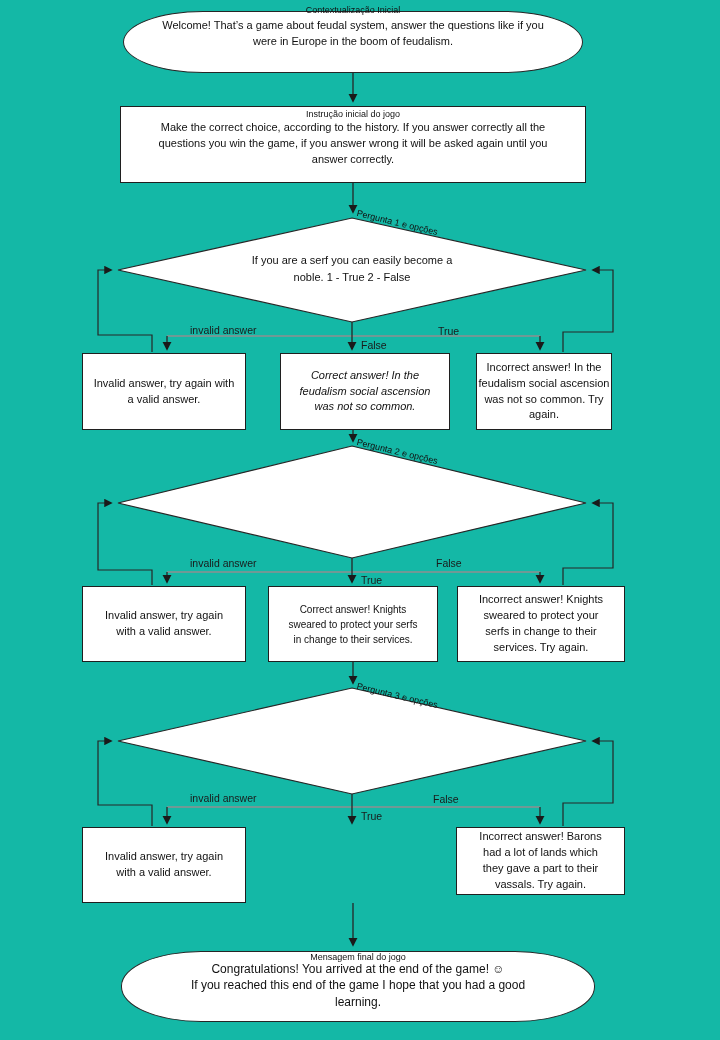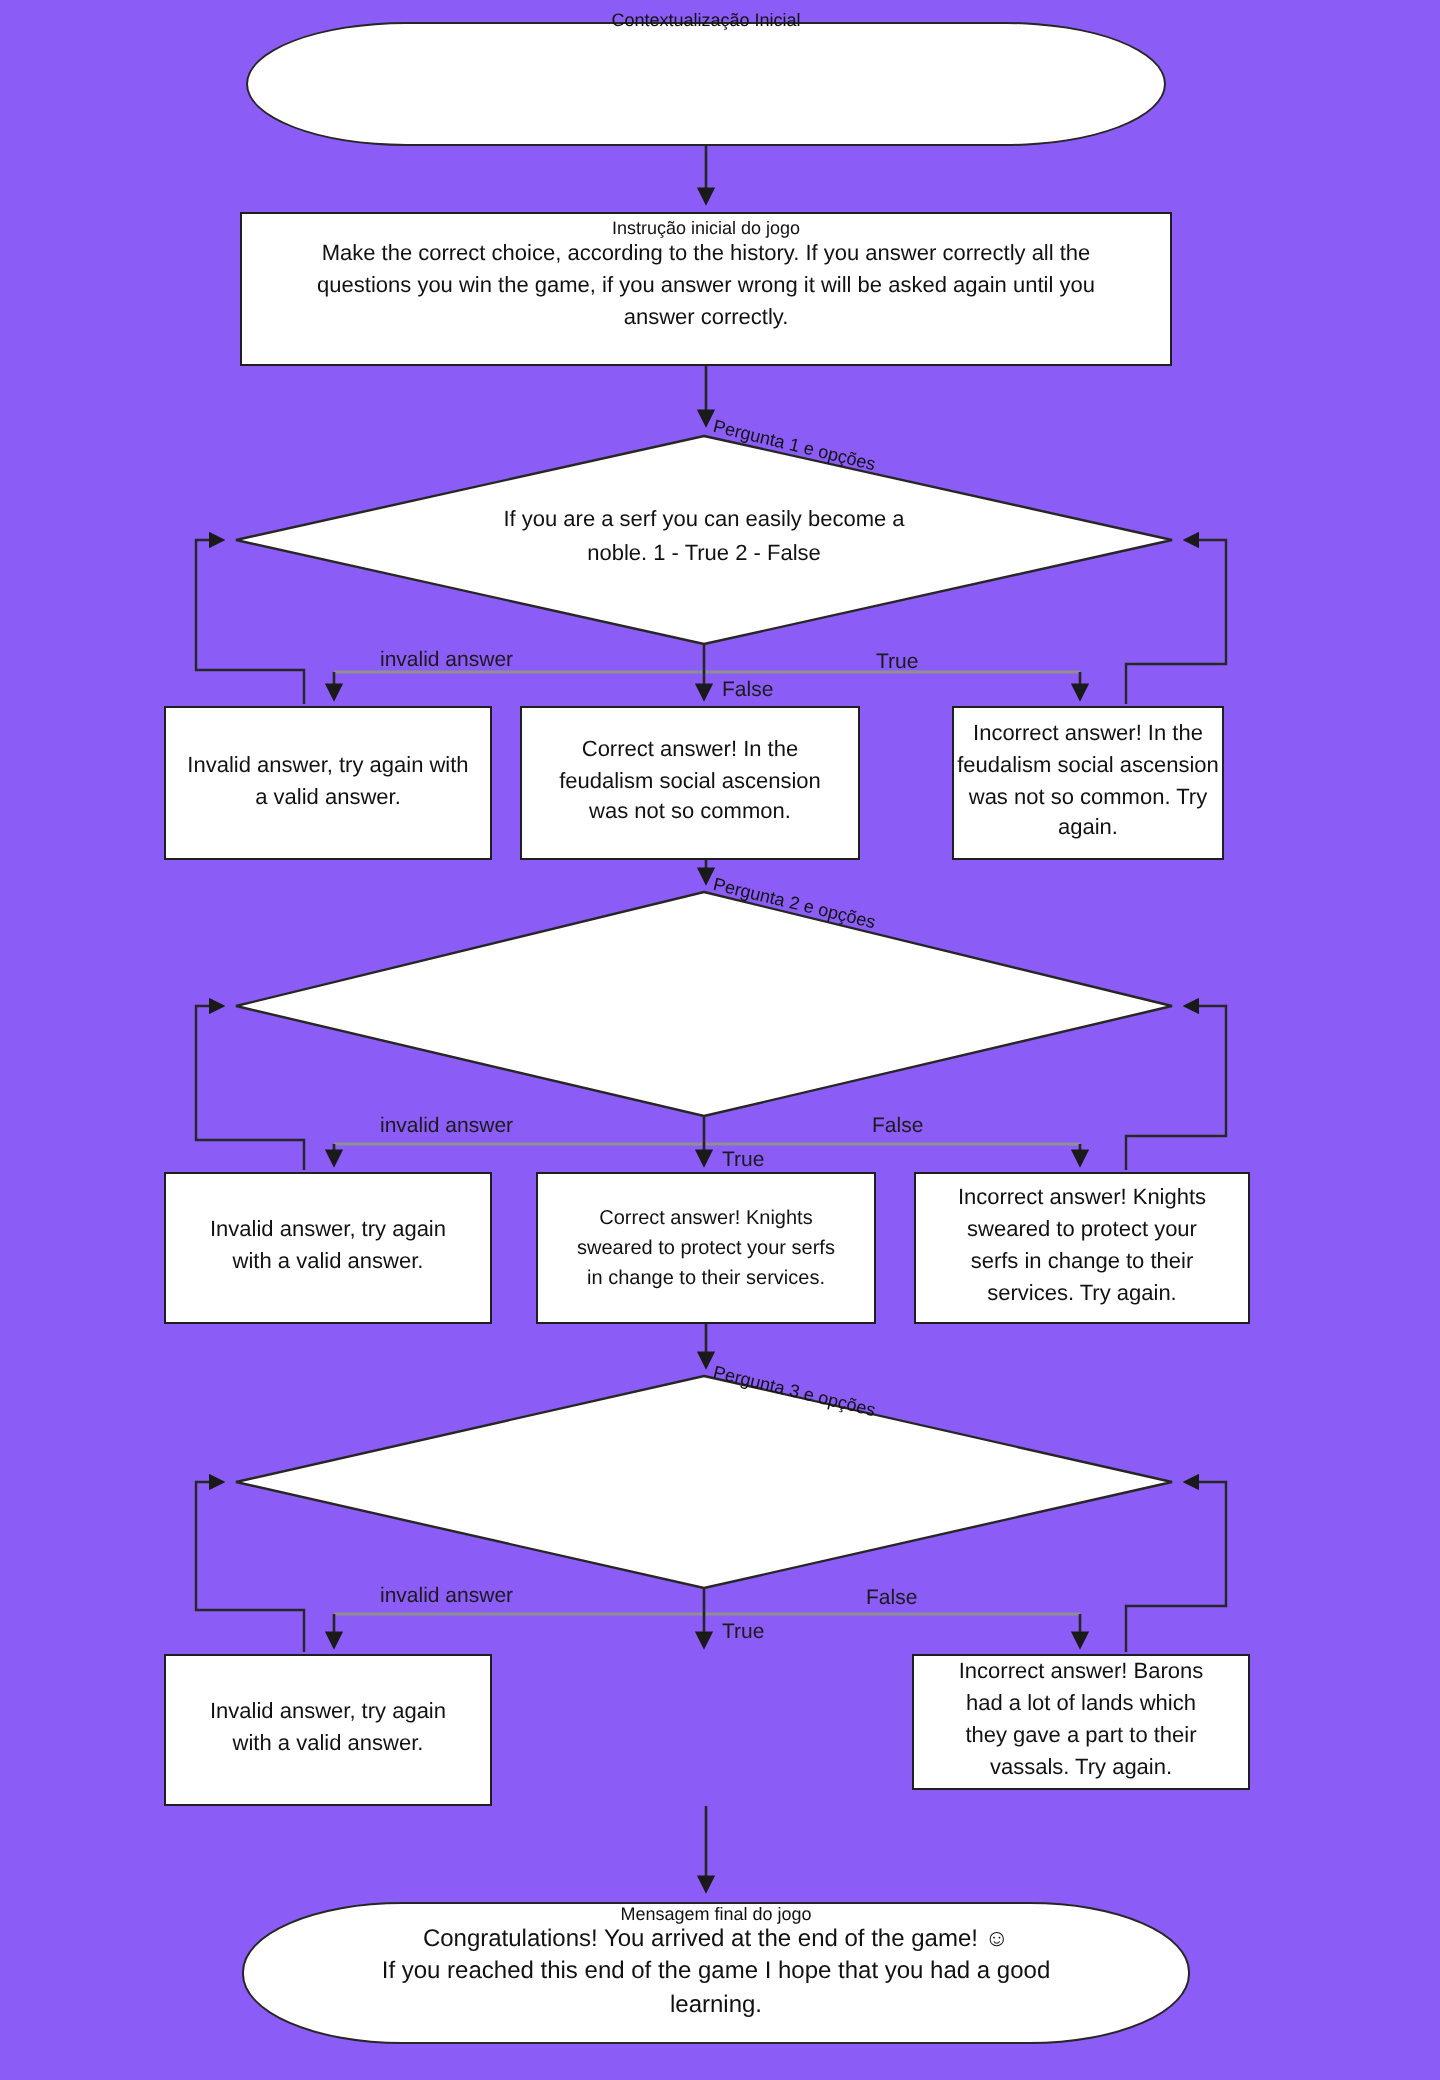--- a/index.html
+++ b/index.html
@@ -1,17 +1,17 @@
 <!DOCTYPE html>
 <html><head>
 <meta charset="utf-8">
 <style>
   html,body{margin:0;padding:0;background:#ffffff;}
   .canvas{
-    position:relative;width:720px;height:1040px;background:#8b5cf6;
+    position:relative;width:720px;height:1040px;background:#14b8a6;
     font-family:"Liberation Sans","DejaVu Sans",sans-serif;color:#111111;
     overflow:hidden;
   }
   .wires{position:absolute;left:0;top:0;}
   .txt{position:absolute;white-space:pre-line;text-align:center;color:#111111;}
   .shape-tag{position:absolute;font-size:9px;line-height:1.15;text-align:center;color:#111111;white-space:nowrap;}
   .rot-tag{position:absolute;font-size:9px;color:#111111;white-space:nowrap;transform:rotate(13.5deg);transform-origin:left top;}
   .branch-lbl{position:absolute;font-size:10.5px;color:#1a1a1a;white-space:nowrap;text-align:left;}
   .terminator{
     position:absolute;border:1.3px solid #262626;background:#ffffff;box-sizing:border-box;
@@ -70,38 +70,40 @@
     <path d="M352,794 V823" stroke="#262626" stroke-width="1.3" fill="none" marker-end="url(#ah)"></path>
     <path d="M540,807 V823" stroke="#262626" stroke-width="1.3" fill="none" marker-end="url(#ah)"></path>
     <path d="M152,826 V805 H98 V741 H111" stroke="#262626" stroke-width="1.2" fill="none" marker-end="url(#ah)"></path>
     <path d="M563,826 V803 H613 V741 H593" stroke="#262626" stroke-width="1.2" fill="none" marker-end="url(#ah)"></path>
 
     <path d="M353,903 V945" stroke="#262626" stroke-width="1.3" fill="none" marker-end="url(#ah)"></path>
   </svg>
 
   <div class="terminator" style="left:123px;top:11px;width:460px;height:62px;border-radius:80px / 31px;"></div>
   <div class="shape-tag" style="left:133px;top:5px;width:440px;">Contextualização Inicial</div>
+  <div class="txt body-11" style="left:133px;top:18px;width:440px;">Welcome! That’s a game about feudal system, answer the questions like if you
+were in Europe in the boom of feudalism.</div>
 
   <div class="rect-node" style="left:120px;top:106px;width:466px;height:77px;"></div>
   <div class="shape-tag" style="left:130px;top:109px;width:446px;">Instrução inicial do jogo</div>
   <div class="txt body-11" style="left:126px;top:120px;width:454px;">Make the correct choice, according to the history. If you answer correctly all the
 questions you win the game, if you answer wrong it will be asked again until you
 answer correctly.</div>
 
   <div class="rot-tag" style="left:358px;top:208px;">Pergunta 1 e opções</div>
   <div class="txt diamond-txt" style="left:212px;top:252px;width:280px;">If you are a serf you can easily become a
 noble. 1 - True 2 - False</div>
   <div class="branch-lbl" style="left:190px;top:324px;width:120px;">invalid answer</div>
   <div class="branch-lbl" style="left:438px;top:325px;width:70px;">True</div>
   <div class="branch-lbl left-align" style="left:361px;top:339px;width:70px;">False</div>
   <div class="rect-node" style="left:82px;top:353px;width:164px;height:77px;">
     <div class="txt body-11">Invalid answer, try again with
 a valid answer.</div>
   </div>
-  <div class="rect-node" style="left:260px;top:353px;width:170px;height:77px;">
+  <div class="rect-node" style="left:280px;top:353px;width:170px;height:77px;font-style:italic;">
     <div class="txt body-11">Correct answer! In the
 feudalism social ascension
 was not so common.</div>
   </div>
   <div class="rect-node" style="left:476px;top:353px;width:136px;height:77px;">
     <div class="txt body-11">Incorrect answer! In the
 feudalism social ascension
 was not so common. Try
 again.</div>
   </div>

